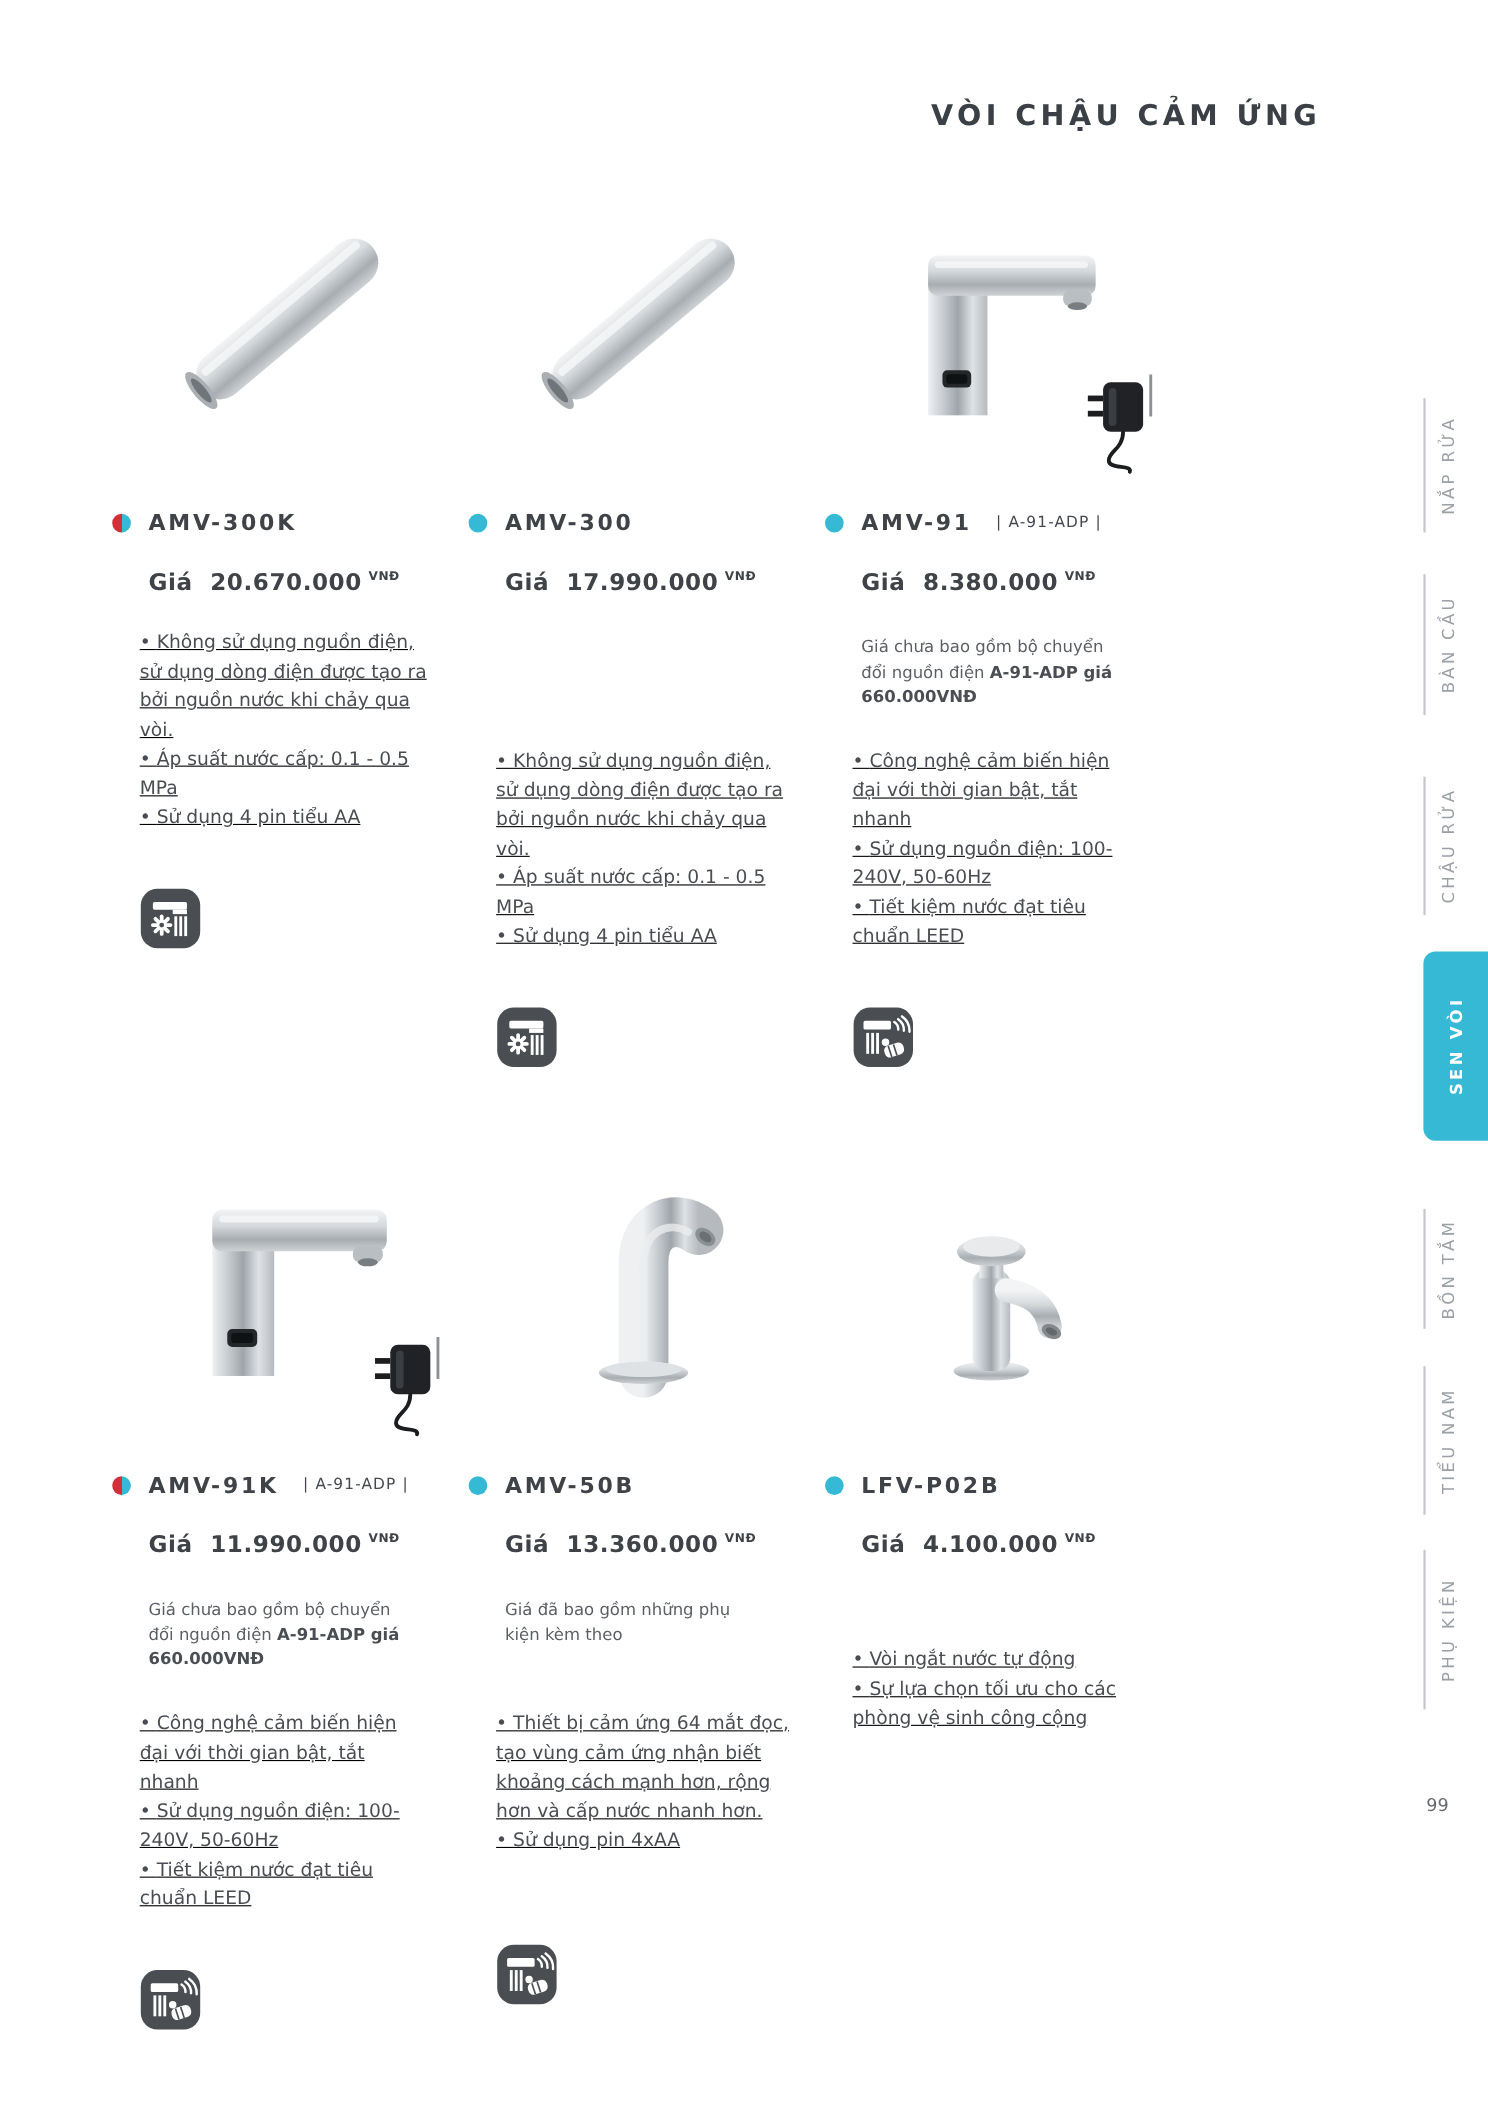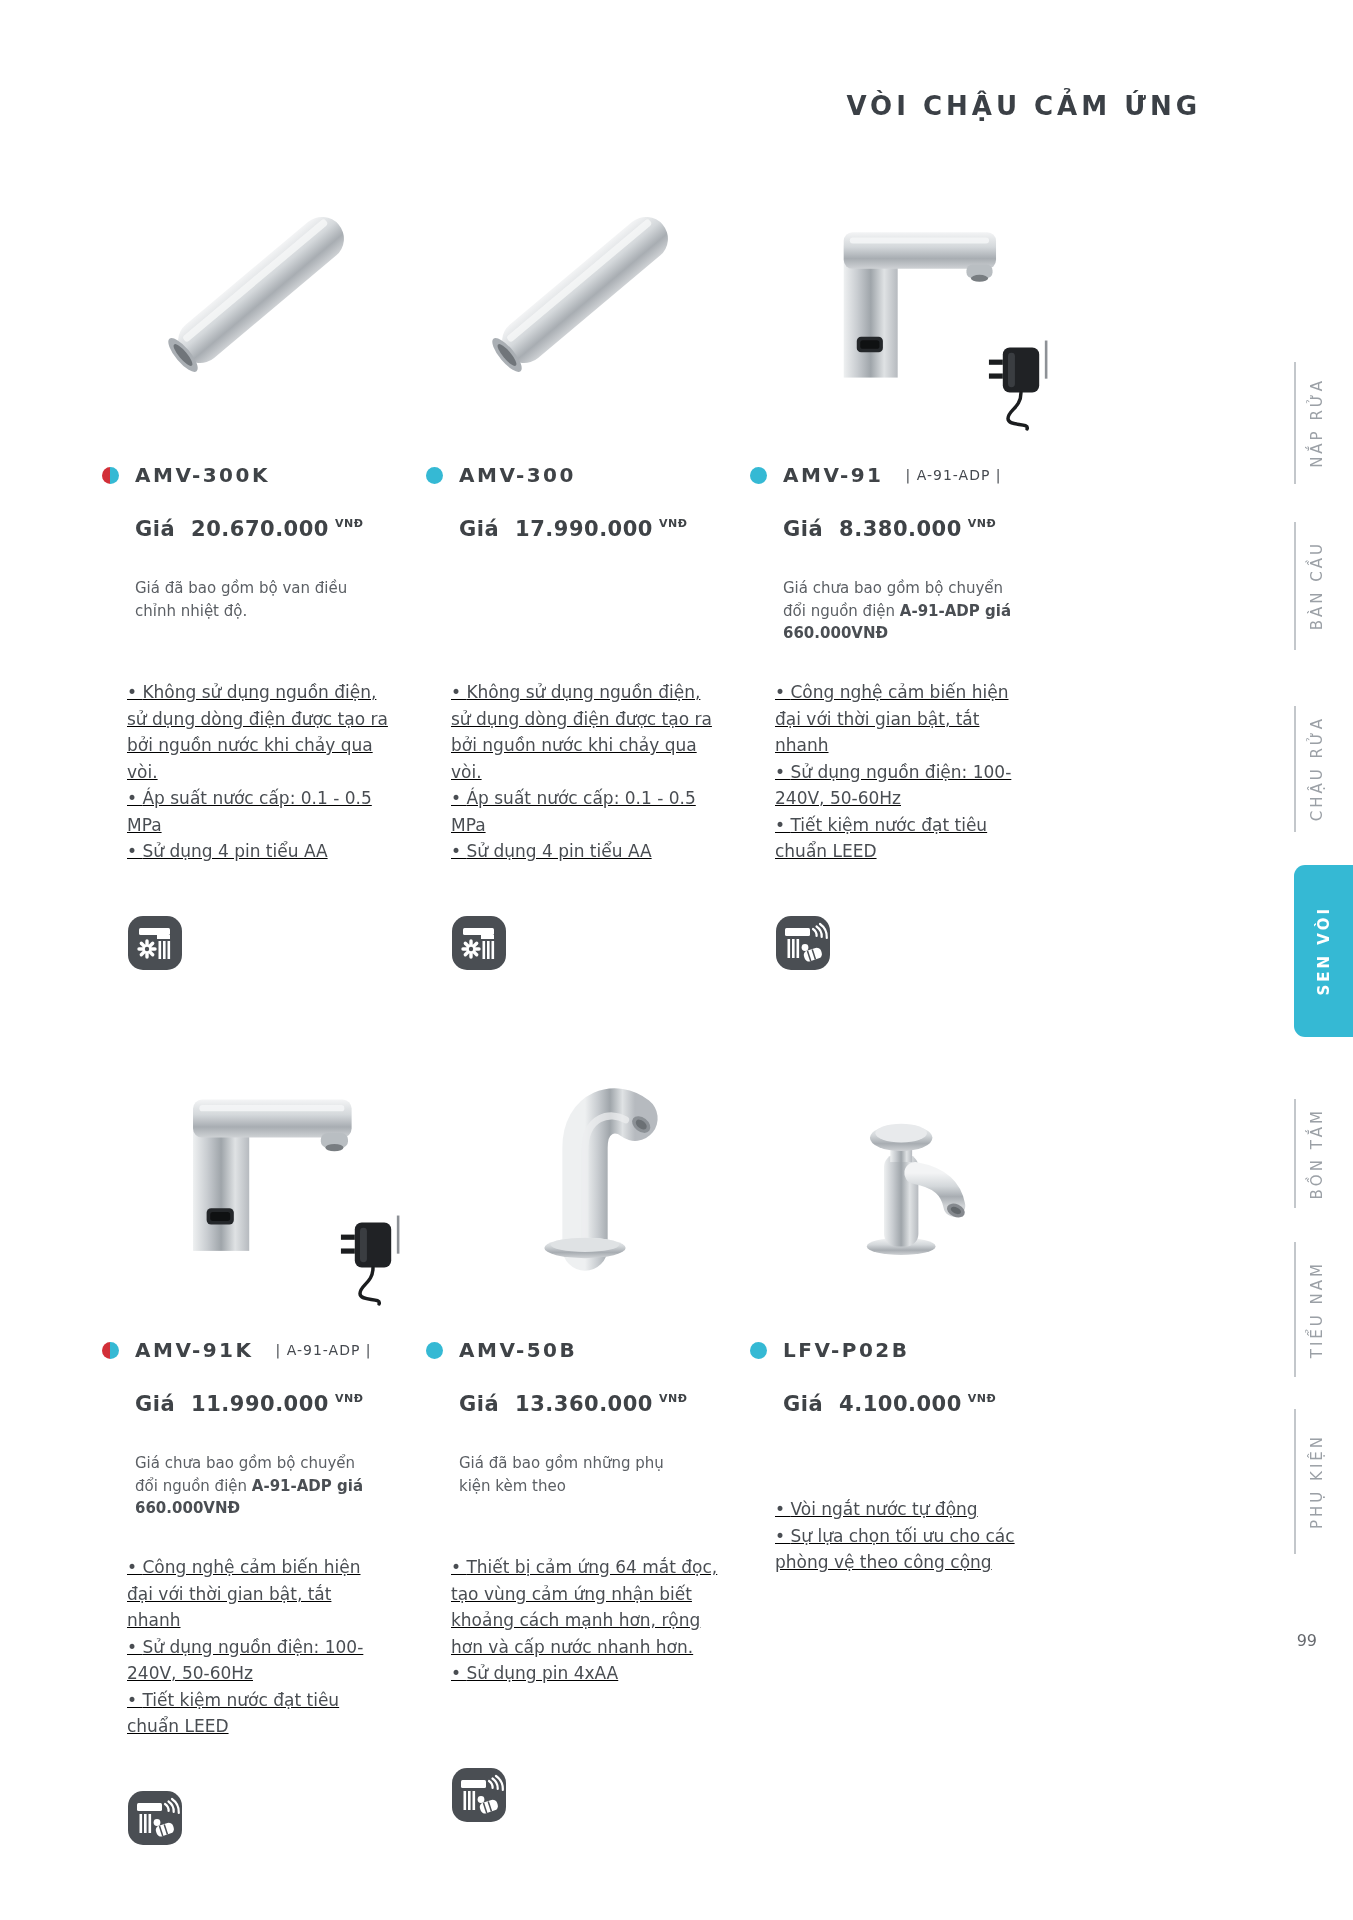--- a/index.html
+++ b/index.html
@@ -105,21 +105,20 @@
         </g>
         <ellipse transform="rotate(50 64 215)" cx="64" cy="215" rx="26" ry="9" fill="#aaafb4"></ellipse>
         <ellipse transform="rotate(50 64 215)" cx="64" cy="215" rx="17" ry="5" fill="#70757a"></ellipse>
       </svg>
     </div>
     <div class="head">
       <span class="marker" data-marker="dual"></span>
       <h3 class="code">AMV-300K</h3>
     </div>
     <div class="price"><span>Giá</span><b>20.670.000</b><sup>VNĐ</sup></div>
-    <p class="note">Giá đã bao gồm bộ van điều chỉnh nhiệt độ.</p>
     <ul class="features">
       <li>Không sử dụng nguồn điện, sử dụng dòng điện được tạo ra bởi nguồn nước khi chảy qua vòi.</li>
       <li>Áp suất nước cấp: 0.1  -  0.5 MPa</li>
       <li>Sử dụng 4 pin tiểu AA</li>
     </ul>
     <div class="badge">
       <svg width="56" height="56" viewBox="0 0 56 56">
         <rect x="1" y="1" width="54" height="54" rx="15" fill="#4a4e53"></rect>
         <rect x="12" y="13" width="31" height="7" rx="1.5" fill="#fff"></rect>
         <rect x="30" y="20" width="13" height="4" fill="#fff"></rect>
@@ -345,18 +344,18 @@
       </svg>
     </div>
     <div class="head">
       <span class="marker" data-marker="cyan"></span>
       <h3 class="code">LFV-P02B</h3>
     </div>
     <div class="price"><span>Giá</span><b>4.100.000</b><sup>VNĐ</sup></div>
     <p class="note spacer"></p>
     <ul class="features">
       <li>Vòi ngắt nước tự động</li>
-      <li>Sự lựa chọn tối ưu cho các phòng vệ theo công cộng</li>
+      <li>Sự lựa chọn tối ưu cho các phòng vệ sinh công cộng</li>
     </ul>
   </article>
 
   <div class="page-number">99</div>
 </div>
 
 </body></html>

